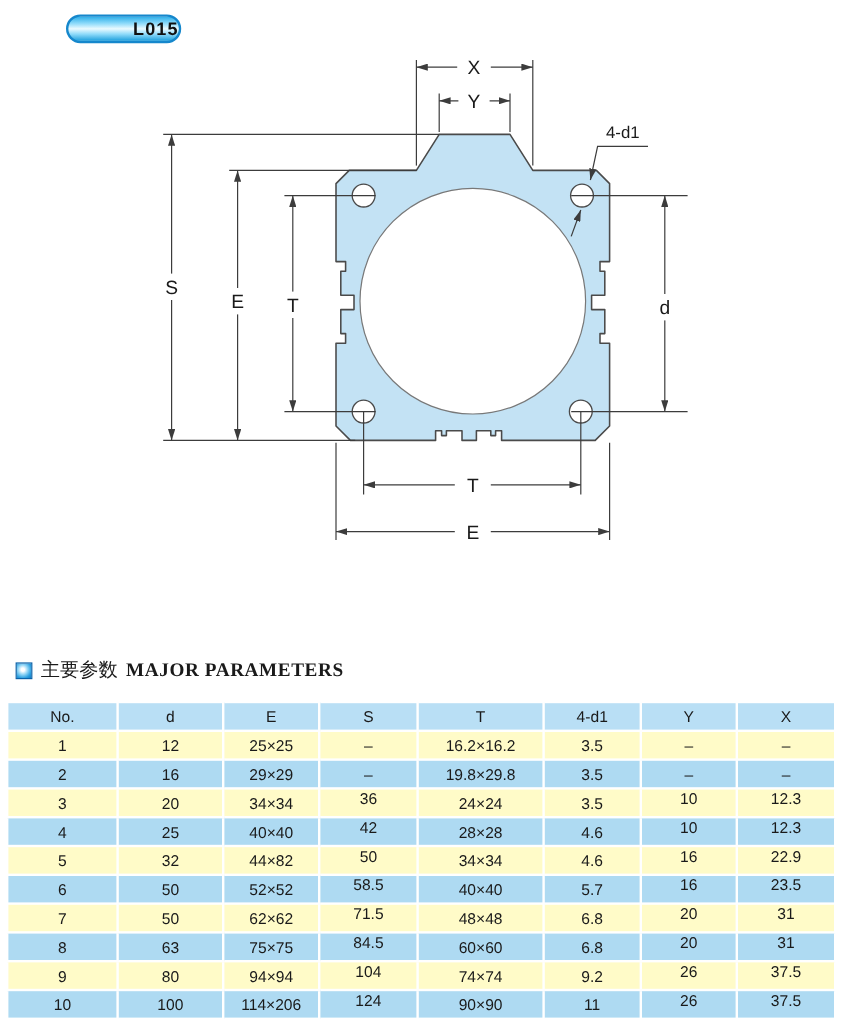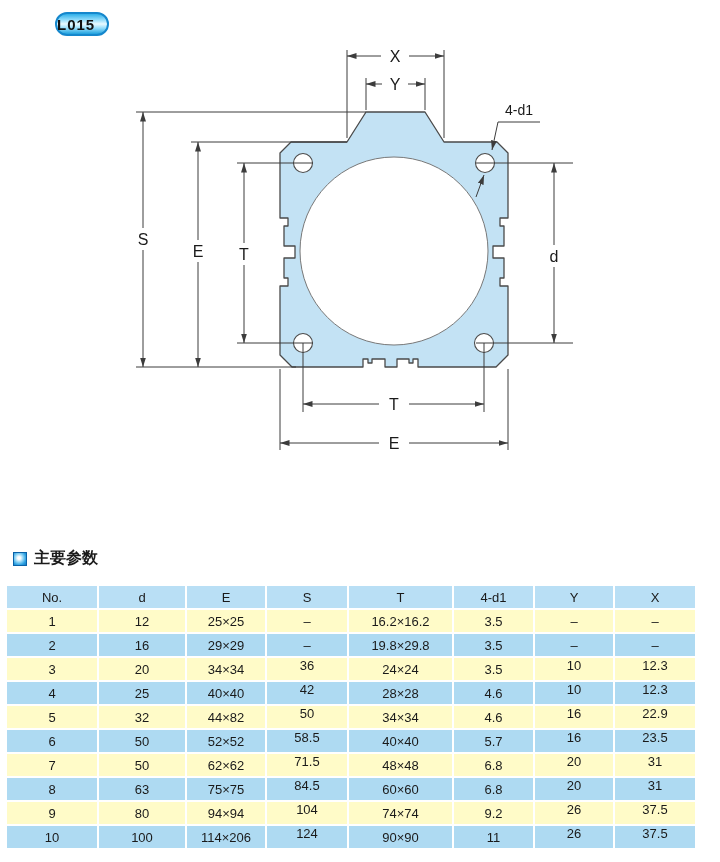--- a/index.html
+++ b/index.html
@@ -6,41 +6,41 @@
     --body_fill:#c3e2f4; --outline:#4a4a4a; --dim_line:#3c3c3c;
     --header_bg:#b9dff5; --row_blue:#aedaf2; --row_yellow:#fffbc8;
     --badge_blue:#29a8e6;
   }
   *{margin:0;padding:0;box-sizing:border-box;}
   html,body{background:#ffffff;}
   .page{position:relative;width:720px;height:862px;background:#ffffff;overflow:hidden;
         font-family:"Liberation Sans",sans-serif;color:#1a1a1a;}
 
   
-  .badge{position:absolute;left:55px;top:12px;width:54px;height:24px;border-radius:12px;
+  .badge{position:absolute;left:55px;top:12px;width:96px;height:24px;border-radius:12px;
          border:2px solid #1587cc;
          background:linear-gradient(180deg,#2fafe9 0%,#8fdbfa 28%,#eafaff 50%,#8fdbfa 72%,#1ea0dd 100%);
-         display:flex;align-items:center;justify-content:flex-start;}
+         display:flex;align-items:center;justify-content:flex-end;}
   .badge span{font-size:15px;font-weight:bold;letter-spacing:1px;color:#111;}
 
   
   .diagram{position:absolute;left:0;top:0;width:720px;height:535px;}
   .profile-fill{fill:var(--body_fill);stroke:var(--outline);stroke-width:1.3;stroke-linejoin:round;}
   .bore{fill:#ffffff;stroke:#787878;stroke-width:1;}
   .hole{fill:#ffffff;stroke:var(--outline);stroke-width:1.1;}
   .dim{stroke:var(--dim_line);stroke-width:1;fill:none;}
   .labelbg{fill:#ffffff;}
   .dimlabel{font:16px "Liberation Sans",sans-serif;fill:#1a1a1a;text-anchor:middle;}
   .leaderlabel{font:14px "Liberation Sans",sans-serif;fill:#1a1a1a;text-anchor:middle;}
 
   
   .section-title{position:absolute;left:13px;top:548px;display:flex;align-items:center;gap:7px;}
   .bullet{width:14px;height:14px;flex:0 0 14px;border:1px solid #0a62a8;
           background:radial-gradient(circle at 42% 42%, #ffffff 0 14%, #8fd4f5 42%, #2a9fe0 72%, #1478c0 100%);}
-  .title-zh{font-size:16px;font-weight:bold;font-family:"Liberation Sans",sans-serif;}
+  .title-zh{font-size:16px;font-weight:normal;font-family:"Liberation Sans",sans-serif;}
   .title-en{font-size:16px;font-weight:bold;font-family:"Liberation Serif",serif;letter-spacing:0.5px;}
 
   
   table.params{position:absolute;left:5px;top:584px;width:690px;border-collapse:collapse;table-layout:fixed;}
   .params th,.params td{border:2px solid #ffffff;height:24px;text-align:center;vertical-align:middle;
         font-size:13px;font-weight:400;padding:0;line-height:1;}
   .params th{background:var(--header_bg);}
   .params tbody tr:nth-child(odd) td{background:var(--row_yellow);}
   .params tbody tr:nth-child(even) td{background:var(--row_blue);}
   
@@ -138,20 +138,21 @@
       <text class="dimlabel" x="554" y="262">d</text>
       <text class="dimlabel" x="394" y="410">T</text>
       <text class="dimlabel" x="394" y="449">E</text>
       <text class="leaderlabel" x="519" y="115">4-d1</text>
     </g>
   </svg>
 
   <div class="section-title">
     <span class="bullet"></span>
     <span class="title-zh">主要参数</span>
+    <span class="title-en">MAJOR PARAMETERS</span>
   </div>
 
   <table class="params">
     <colgroup>
       <col style="width:92px">
         <col style="width:88px">
         <col style="width:80px">
         <col style="width:82px">
       <col style="width:105px">
         <col style="width:81px">

